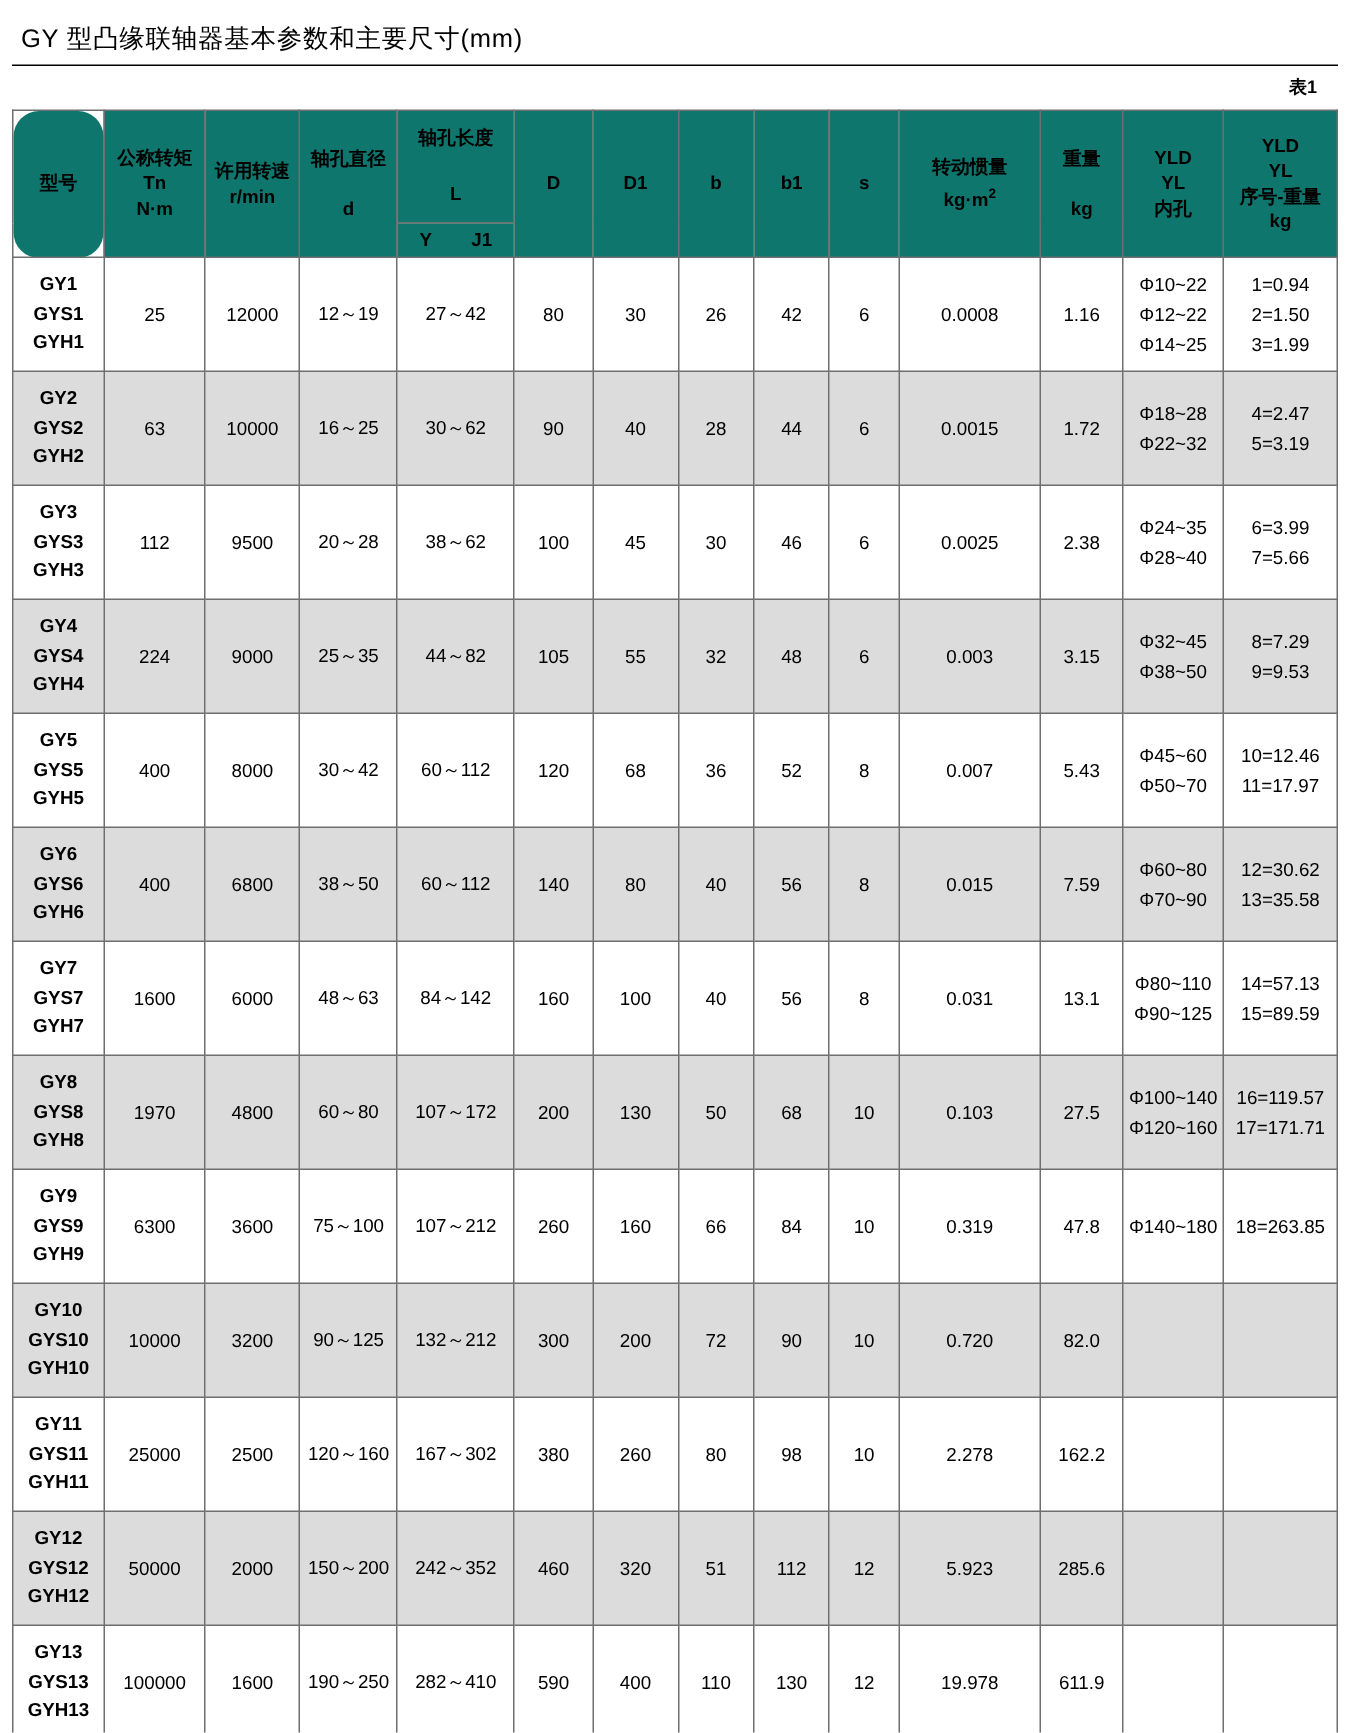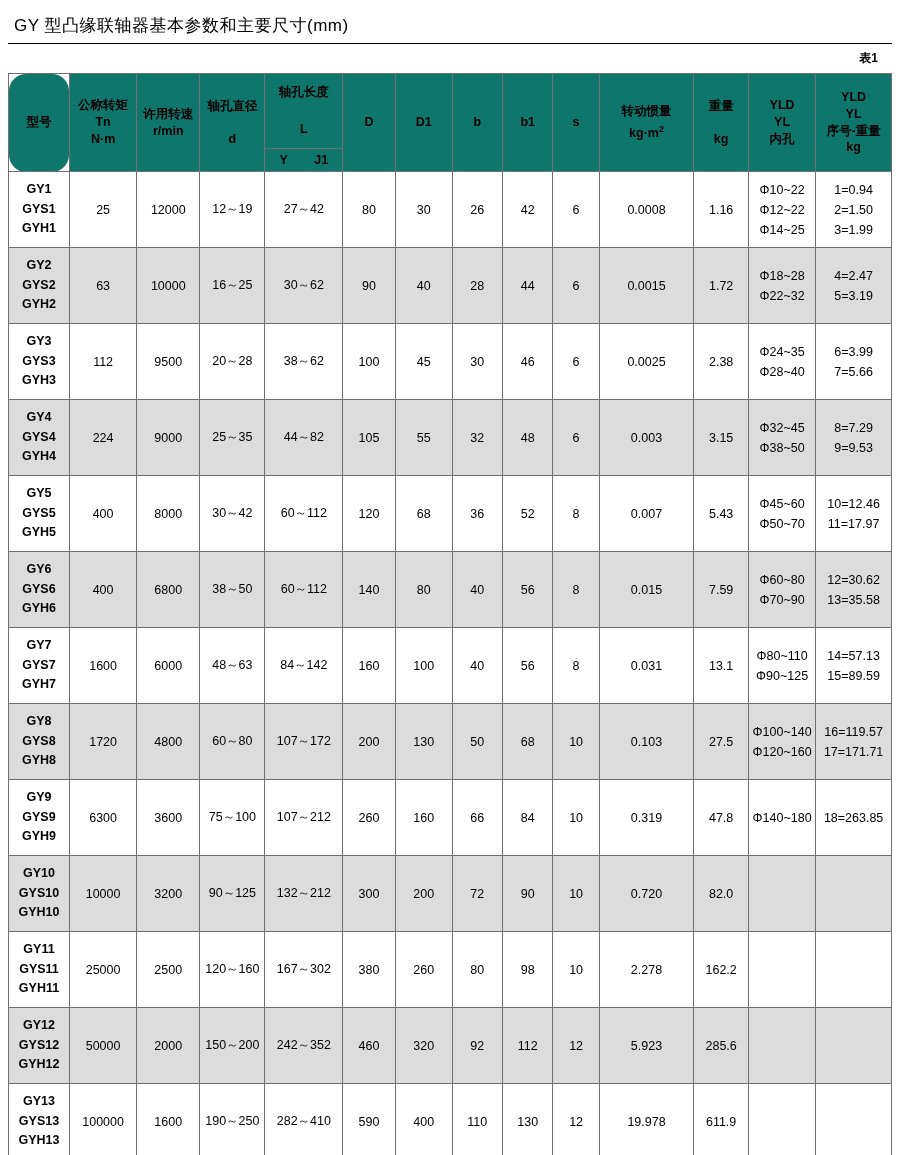--- a/index.html
+++ b/index.html
@@ -350,21 +350,21 @@
             <span class="stack">14=57.13</span>
             <span class="stack">15=89.59</span>
           </td>
         </tr>
         <tr class="even">
           <td class="model-cell">
             <span class="stack">GY8</span>
             <span class="stack">GYS8</span>
             <span class="stack">GYH8</span>
           </td>
-          <td>1720</td>
+          <td>1970</td>
           <td>4800</td>
           <td>60～80</td>
           <td>107～172</td>
           <td>200</td>
           <td>130</td>
           <td>50</td>
           <td>68</td>
           <td>10</td>
           <td>0.103</td>
           <td>27.5</td>
@@ -446,21 +446,21 @@
             <span class="stack">GY12</span>
             <span class="stack">GYS12</span>
             <span class="stack">GYH12</span>
           </td>
           <td>50000</td>
           <td>2000</td>
           <td>150～200</td>
           <td>242～352</td>
           <td>460</td>
           <td>320</td>
-          <td>92</td>
+          <td>51</td>
           <td>112</td>
           <td>12</td>
           <td>5.923</td>
           <td>285.6</td>
           <td class="bore"></td>
           <td class="weightcol"></td>
         </tr>
         <tr class="odd">
           <td class="model-cell">
             <span class="stack">GY13</span>

